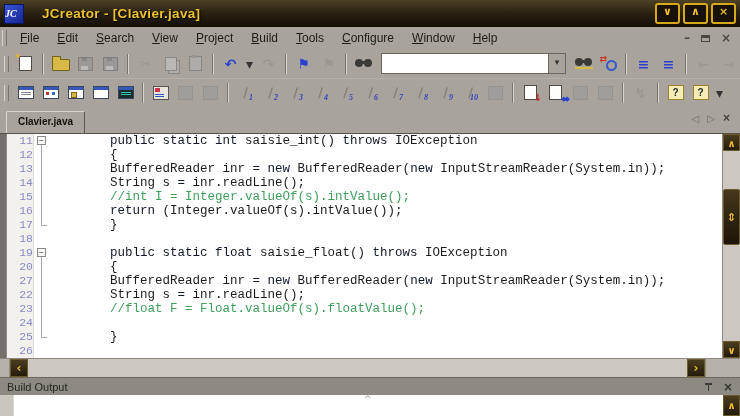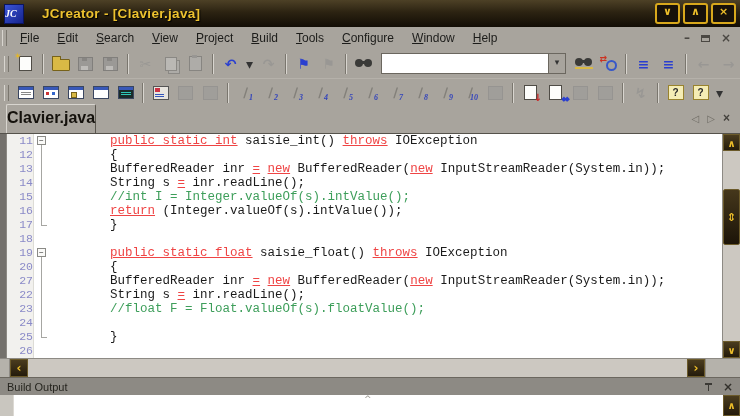--- a/index.html
+++ b/index.html
@@ -75,42 +75,42 @@
   .ic-sq{width:13px;height:12px;background:#9d9992;border:1px solid #8a8680;}
   .ic-help{width:14px;height:13px;background:#f5edb5;border:1px solid #99832e;position:relative;}
   .ic-help::after{content:'?';position:absolute;left:0;right:0;top:0;text-align:center;color:#2b2b2b;
                   font:bold 10px/13px "Liberation Sans",sans-serif;}
   .ic-wrench{position:relative;width:15px;height:14px;color:#83807a;font:bold 13px/14px "DejaVu Sans",sans-serif;text-align:center;}
   .ic-wrench i{position:absolute;right:0;bottom:-2px;font:italic bold 8px "Liberation Serif",serif;color:#3344bb;}
 
   
   .tabbar{height:27px;background:#a8a49d;display:flex;align-items:flex-end;padding-left:6px;box-sizing:border-box;}
   .tab{background:#a8a49d;border:1px solid #5b574f;border-bottom:none;border-top-color:#d8d5cf;border-left-color:#d8d5cf;
-       padding:4px 0 6px;font-weight:bold;font-size:16px;color:#14110c;border-radius:2px 2px 0 0;}
+       padding:4px 11px 6px;font-weight:bold;font-size:10px;color:#14110c;border-radius:2px 2px 0 0;}
   .tabnav{margin-left:auto;display:flex;align-items:center;gap:8px;padding:0 10px 8px 0;}
   .tabnav span{font-size:10px;color:#6f6c65;}
   .tabnav .tclose{font-size:12px;color:#44423d;font-weight:bold;}
 
   
   .editor{height:225px;display:flex;border-top:1px solid #55524b;background:#fff;box-sizing:border-box;}
   .left-strip{width:6px;background:#74716c;border-right:1px solid #8d8a84;flex:none;}
   .code-scroll{flex:1;overflow:hidden;background:#fff;}
   .code-row{display:flex;height:14px;line-height:14px;font-family:"Liberation Mono",monospace;font-size:12.5px;white-space:pre;}
   .gut{width:26px;flex:none;background:#f2f1ee;color:#8a8ac8;text-align:right;font-size:11.5px;
        border-right:1px solid #dddcd6;}
   .fold-cell{width:16px;flex:none;position:relative;background:#fff;}
   .f-start::before{content:'−';position:absolute;left:3px;top:2px;width:9px;height:9px;background:#fafaf8;
                    border:1px solid #8a8a86;box-sizing:border-box;font:8px/7px "Liberation Mono",monospace;
                    text-align:center;color:#333;}
   .f-start::after{content:'';position:absolute;left:7px;top:11px;bottom:0;width:1px;background:#a6a6a2;}
   .f-line::before{content:'';position:absolute;left:7px;top:0;bottom:0;width:1px;background:#a6a6a2;}
   .f-end::before{content:'';position:absolute;left:7px;top:0;height:8px;width:1px;background:#a6a6a2;}
   .f-end::after{content:'';position:absolute;left:7px;top:7px;width:6px;height:1px;background:#a6a6a2;}
   .code-text{color:#1b1b1b;}
-  .tok-k{color:#ef4444;text-decoration:underline;}
+  .tok-k{color:#0f172a;}
   .tok-c{color:#3d9e5a;}
 
   
   .vscroll{width:17px;flex:none;display:flex;flex-direction:column;background:#ccc8c1;border-left:1px solid #8d8a84;}
   .sbtn{height:17px;flex:none;background:linear-gradient(180deg,#4a3c1e,#241b0b);color:#edbe2a;
         font:bold 10px/17px "DejaVu Sans",sans-serif;text-align:center;border:1px solid #6b5a2a;box-sizing:border-box;}
   .vtrack-l{height:38px;flex:none;}
   .vthumb{height:56px;flex:none;background:linear-gradient(180deg,#45371b,#1c1408);color:#edbe2a;
           font:bold 11px/56px "DejaVu Sans",sans-serif;text-align:center;border:1px solid #6b5a2a;
           border-radius:2px;box-sizing:border-box;}

